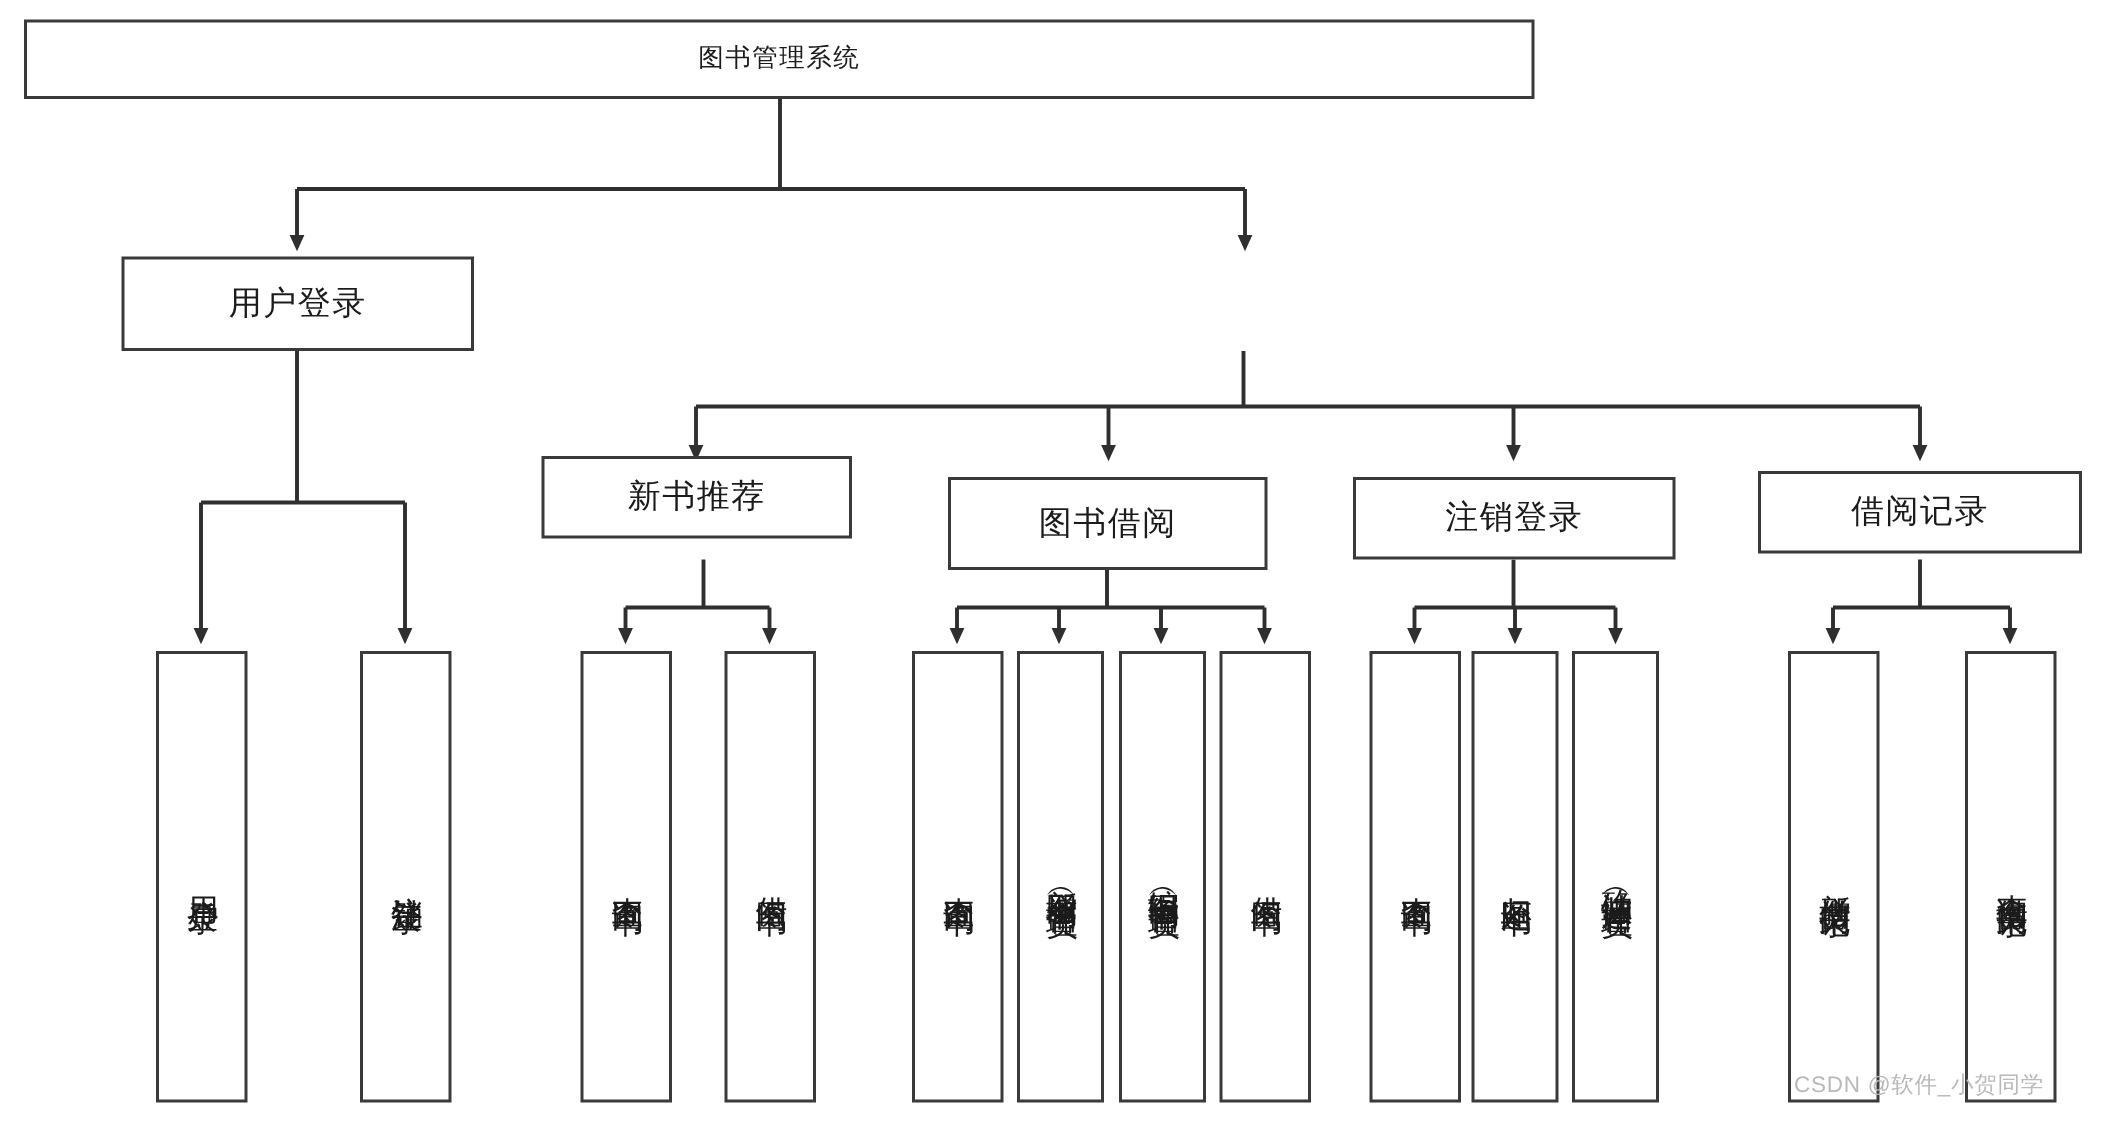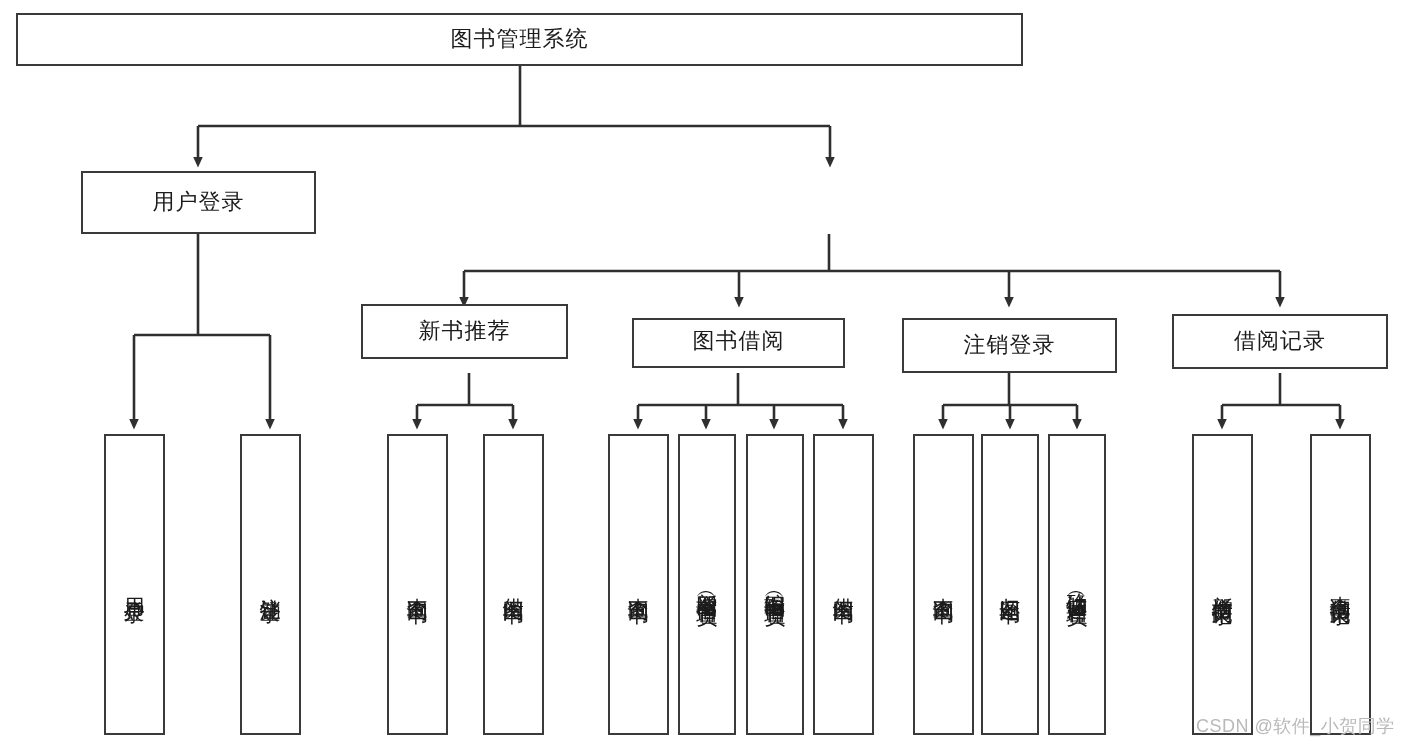--- a/index.html
+++ b/index.html
@@ -34,39 +34,39 @@
     align-items: center;
     justify-content: center;
     color: #1b1b1b;
   }
   .node.horiz {
     font-size: 22px;
     letter-spacing: 1px;
     line-height: 1.1;
   }
   .node.root {
-    font-size: 22px;
+    font-size: 17px;
   }
   .node.leaf {
     align-items: center;
     justify-content: center;
     padding: 4px 0;
   }
   .vtext {
     writing-mode: vertical-rl;
     text-orientation: upright;
     font-size: 21px;
     line-height: 1.22;
     letter-spacing: 2px;
     white-space: nowrap;
     color: #1b1b1b;
   }
   .watermark {
     position: absolute;
-    font-size: 18px;
+    font-size: 15px;
     color: #b9b9b9;
     white-space: nowrap;
     letter-spacing: 0.5px;
   }
 </style>
 </head>
 <body>
 
 <div id="canvas">
 
@@ -118,21 +118,21 @@
       <path d="M1222,405 L1222,420" marker-end="url(#arw)"></path>
       <path d="M1340,405 L1340,420" marker-end="url(#arw)"></path>
     </g>
   </svg>
 
   <div class="node root horiz" style="left:16px; top:13px; width:1007px; height:53px;">图书管理系统</div>
 
   <div class="node horiz" style="left:81px; top:171px; width:235px; height:63px;">用户登录</div>
 
   <div class="node horiz" style="left:361px; top:304px; width:207px; height:55px;">新书推荐</div>
-  <div class="node horiz" style="left:632px; top:318px; width:213px; height:50px;font-family:Liberation Mono, monospace;">图书借阅</div>
+  <div class="node horiz" style="left:632px; top:318px; width:213px; height:62px;">图书借阅</div>
   <div class="node horiz" style="left:902px; top:318px; width:215px; height:55px;">注销登录</div>
   <div class="node horiz" style="left:1172px; top:314px; width:216px; height:55px;">借阅记录</div>
 
   <div class="node leaf" style="left:104px; top:434px; width:61px; height:301px;">
     <span class="vtext">用户登录</span>
   </div>
   <div class="node leaf" style="left:240px; top:434px; width:61px; height:301px;">
     <span class="vtext">注销登录</span>
   </div>
 

